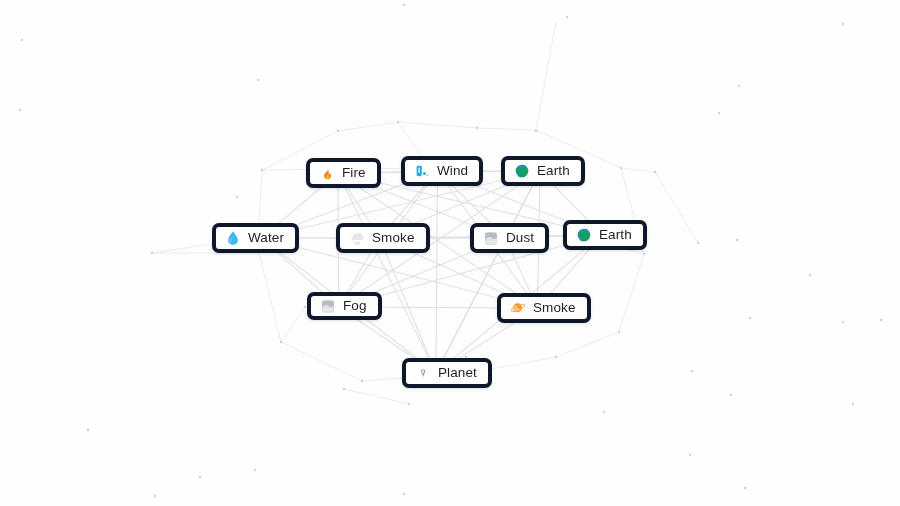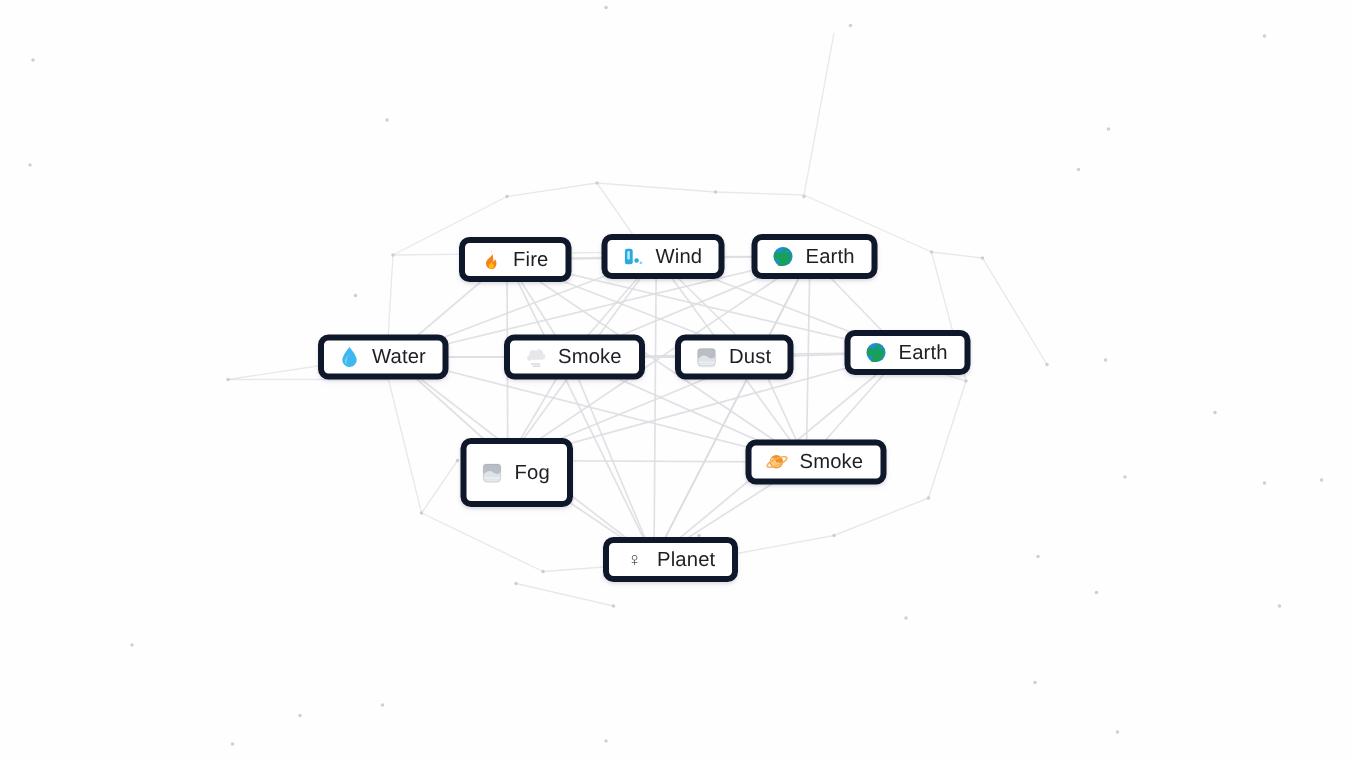--- a/index.html
+++ b/index.html
@@ -236,21 +236,21 @@
       </div>
       <div class="node" style="left: 336px; top: 223px; min-width: 87px; height: 30px;">
         <span class="node-icon">
           <svg viewBox="0 0 16 16">
             <path d="M4.6 10.9c-1.2 0-2.2-1-2.2-2.2 0-1 .7-1.9 1.6-2.1-.1-.2-.1-.5-.1-.7 0-1.4 1.1-2.5 2.5-2.5.7 0 1.4.3 1.8.8.4-.8 1.3-1.4 2.3-1.4 1.4 0 2.6 1.2 2.6 2.6v.3c.8.3 1.4 1.1 1.4 2 0 1.2-1 2.2-2.2 2.2H4.6z" fill="#e6e7eb"></path>
             <path d="M5.5 12.6h5.1M6.6 14.1h4.3" stroke="#dfe0e5" stroke-width="1.2" stroke-linecap="round" fill="none"></path>
           </svg>
         </span>
         <span class="node-label">Smoke</span>
       </div>
-      <div class="node" style="left: 450px; top: 223px; min-width: 71px; height: 30px;">
+      <div class="node" style="left: 470px; top: 223px; min-width: 71px; height: 30px;">
         <span class="node-icon">
           <svg viewBox="0 0 16 16">
             <rect x="2.1" y="2.4" width="11.8" height="11.2" rx="2.2" fill="#b9bec6"></rect>
             <path d="M2.1 9.4c1.6-1.6 3.1-2.6 4.7-2.4 1.6.2 2.3 1.6 3.7 1.9 1.3.3 2.4-.4 3.4-1.3v5.1c0 1.2-1 2.2-2.2 2.2H4.3c-1.2 0-2.2-1-2.2-2.2V9.4z" fill="#dfe2e7"></path>
             <path d="M2.9 11.6h10.2M3.9 13.2h8.3" stroke="#f3f4f6" stroke-width="0.9" stroke-linecap="round" fill="none" opacity="0.9"></path>
             <rect x="2.1" y="2.4" width="11.8" height="11.2" rx="2.2" fill="none" stroke="rgba(0,0,0,0.07)" stroke-width="0.7"></rect>
           </svg>
         </span>
         <span class="node-label">Dust</span>
       </div>
@@ -258,21 +258,21 @@
         <span class="node-icon">
           <svg viewBox="0 0 16 16">
             <circle cx="8" cy="8" r="6.3" fill="#1d8fd6"></circle>
             <path d="M3.1 4.6c1.2.2 1.8 1.1 2.8 1 .9-.1 1.3-1.1 2.4-.9 1 .2 1.3 1.3 2.4 1.2.9-.1 1.2-.8 2-.7.4.9.6 1.8.6 2.8 0 3.5-2.8 6.3-6.3 6.3-1 0-2-.2-2.8-.7.5-.8 1.6-1 1.8-1.9.2-.9-.7-1.4-1.5-1.6-.9-.2-1.7.2-2.2-.5-.2-.5-.3-1.1-.3-1.6 0-1.3.4-2.5 1.1-3.4z" fill="#18a05a"></path>
             <path d="M9.6 2.1c.9.3 1.7.8 2.4 1.4-.6.4-1.2.2-1.8.5-.7.4-.6 1.3-1.4 1.4-.7.1-1.1-.6-1-1.2.1-.8.9-1.1 1.8-2.1z" fill="#18a05a"></path>
             <circle cx="8" cy="8" r="6.3" fill="none" stroke="rgba(0,0,0,0.08)" stroke-width="0.6"></circle>
           </svg>
         </span>
         <span class="node-label">Earth</span>
       </div>
-      <div class="node" style="left: 307px; top: 292px; min-width: 63px; height: 46px;">
+      <div class="node" style="left: 307px; top: 292px; min-width: 63px; height: 28px;">
         <span class="node-icon">
           <svg viewBox="0 0 16 16">
             <rect x="2.1" y="2.4" width="11.8" height="11.2" rx="2.2" fill="#b9bec6"></rect>
             <path d="M2.1 9.4c1.6-1.6 3.1-2.6 4.7-2.4 1.6.2 2.3 1.6 3.7 1.9 1.3.3 2.4-.4 3.4-1.3v5.1c0 1.2-1 2.2-2.2 2.2H4.3c-1.2 0-2.2-1-2.2-2.2V9.4z" fill="#dfe2e7"></path>
             <path d="M2.9 11.6h10.2M3.9 13.2h8.3" stroke="#f3f4f6" stroke-width="0.9" stroke-linecap="round" fill="none" opacity="0.9"></path>
             <rect x="2.1" y="2.4" width="11.8" height="11.2" rx="2.2" fill="none" stroke="rgba(0,0,0,0.07)" stroke-width="0.7"></rect>
           </svg>
         </span>
         <span class="node-label">Fog</span>
       </div>

